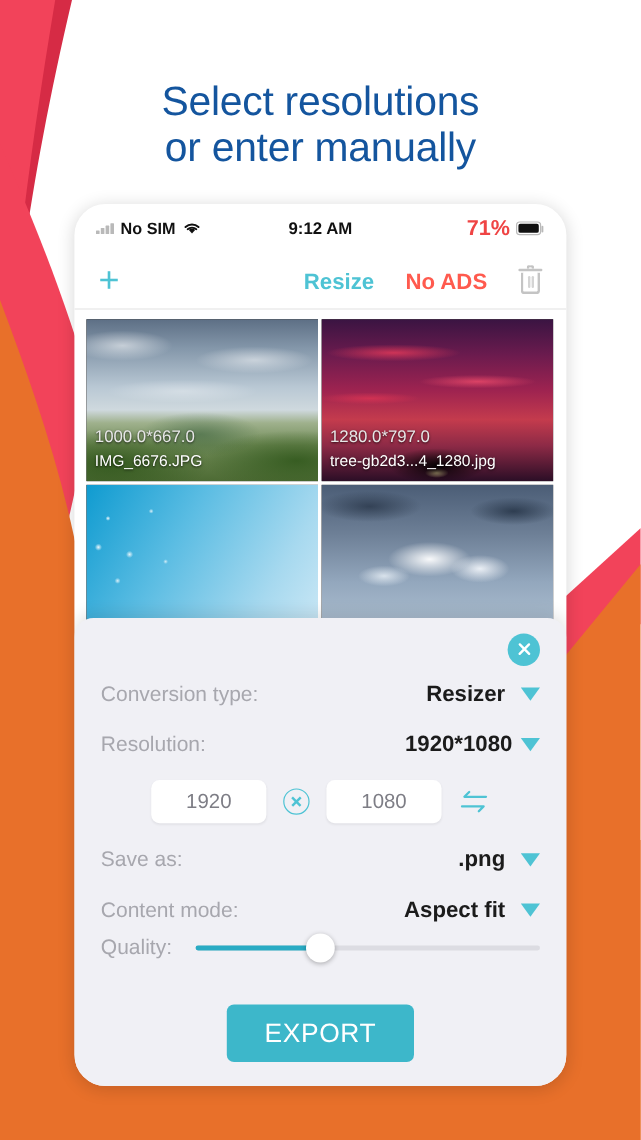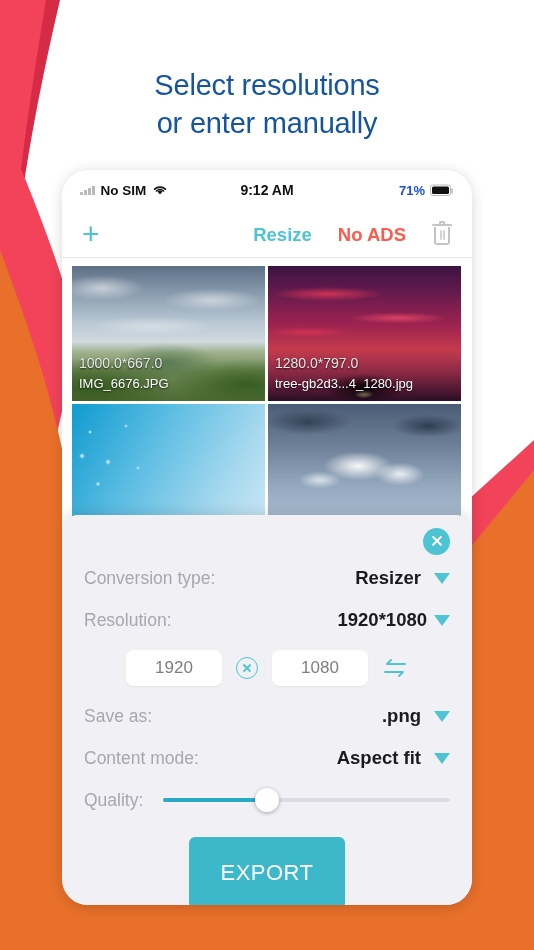--- a/index.html
+++ b/index.html
@@ -12,21 +12,21 @@
   #stage { position:relative; width:534px; height:950px; background:#ffffff; overflow:hidden; }
 
   
   .bg-layer { position:absolute; inset:0; overflow:hidden; }
   .bg-layer svg { position:absolute; top:0; left:0; }
 
   
   .headline {
     position:absolute; left:0; top:66px; width:534px;
     text-align:center; color:#14559E;
-    font-size:29px; line-height:38px; font-weight:400;
+    font-size:34px; line-height:38px; font-weight:400;
     letter-spacing:-0.2px;
   }
   .headline .ln { display:block; }
 
   
   .phone {
     position:absolute; left:62px; top:170px;
     width:410px; height:735px;
     background:#ffffff;
     border-radius:26px;
@@ -42,21 +42,21 @@
   }
   .sb-left { display:flex; align-items:center; gap:6px; }
   .sb-center { position:absolute; left:0; right:0; text-align:center;
                font-size:14px; font-weight:700; color:#111; pointer-events:none; }
   .sb-right { margin-left:auto; display:flex; align-items:center; gap:5px; z-index:2;}
   .bars { display:flex; align-items:flex-end; gap:1.5px; height:9px; }
   .bars i { display:block; width:2.5px; background:#b9b9b9; border-radius:.5px; }
   .bars i:nth-child(1){height:3px;} .bars i:nth-child(2){height:5px;}
   .bars i:nth-child(3){height:7px;} .bars i:nth-child(4){height:9px;}
   .nosim { font-size:13.5px; font-weight:600; color:#111; }
-  .batt-txt { font-size:13px; font-weight:600; color:#1d4ed8; }
+  .batt-txt { font-size:18px; font-weight:600; color:#ef4444; }
 
   
   .toolbar {
     height:48px; width:100%;
     display:flex; align-items:center;
     padding:0 20px;
     border-bottom:1px solid #e6e6e6;
     position:relative;
   }
   .plus-btn { font-size:30px; line-height:1; color:#4EC3D4; font-weight:300; }
@@ -187,42 +187,42 @@
   }
   .times-icon:before, .times-icon:after {
     content:""; position:absolute; left:50%; top:50%;
     width:10px; height:1.8px; background:#4EC3D4;
   }
   .times-icon:before { transform:translate(-50%,-50%) rotate(45deg); }
   .times-icon:after  { transform:translate(-50%,-50%) rotate(-45deg); }
   .swap-icon { width:26px; height:22px; position:relative; flex:0 0 auto; }
 
   
-  .quality-row { display:flex; align-items:center; height:42px; }
+  .quality-row { display:flex; height:42px; }
   .slider-wrap { margin-left:20px; position:relative; flex:1; height:22px; }
   .slider-track {
     position:absolute; left:0; right:0; top:50%; transform:translateY(-50%);
     height:4px; background:#DCDCE2; border-radius:2px;
   }
   .slider-fill {
     position:absolute; left:0; top:50%; transform:translateY(-50%);
     height:4px; background:#29ABC4; border-radius:2px;
   }
   .slider-thumb {
     position:absolute; top:50%; width:24px; height:24px; border-radius:50%;
     background:#ffffff; transform:translate(-50%,-50%);
     box-shadow:0 1px 4px rgba(0,0,0,.30);
   }
 
   .export-wrap { display:flex; justify-content:center; padding-top:16px; }
   .export-btn {
     background:#3DB7CA; color:#ffffff; border:none;
     font-family:"Liberation Sans", sans-serif;
     font-size:22px; letter-spacing:.5px;
-    padding:23px 31px; border-radius:6px;
+    padding:11px 31px; border-radius:6px;
   }
 </style>
 </head>
 <body>
 
 <div id="stage">
 
   <div class="bg-layer">
     <svg width="534" height="950" viewBox="0 0 534 950">
 

